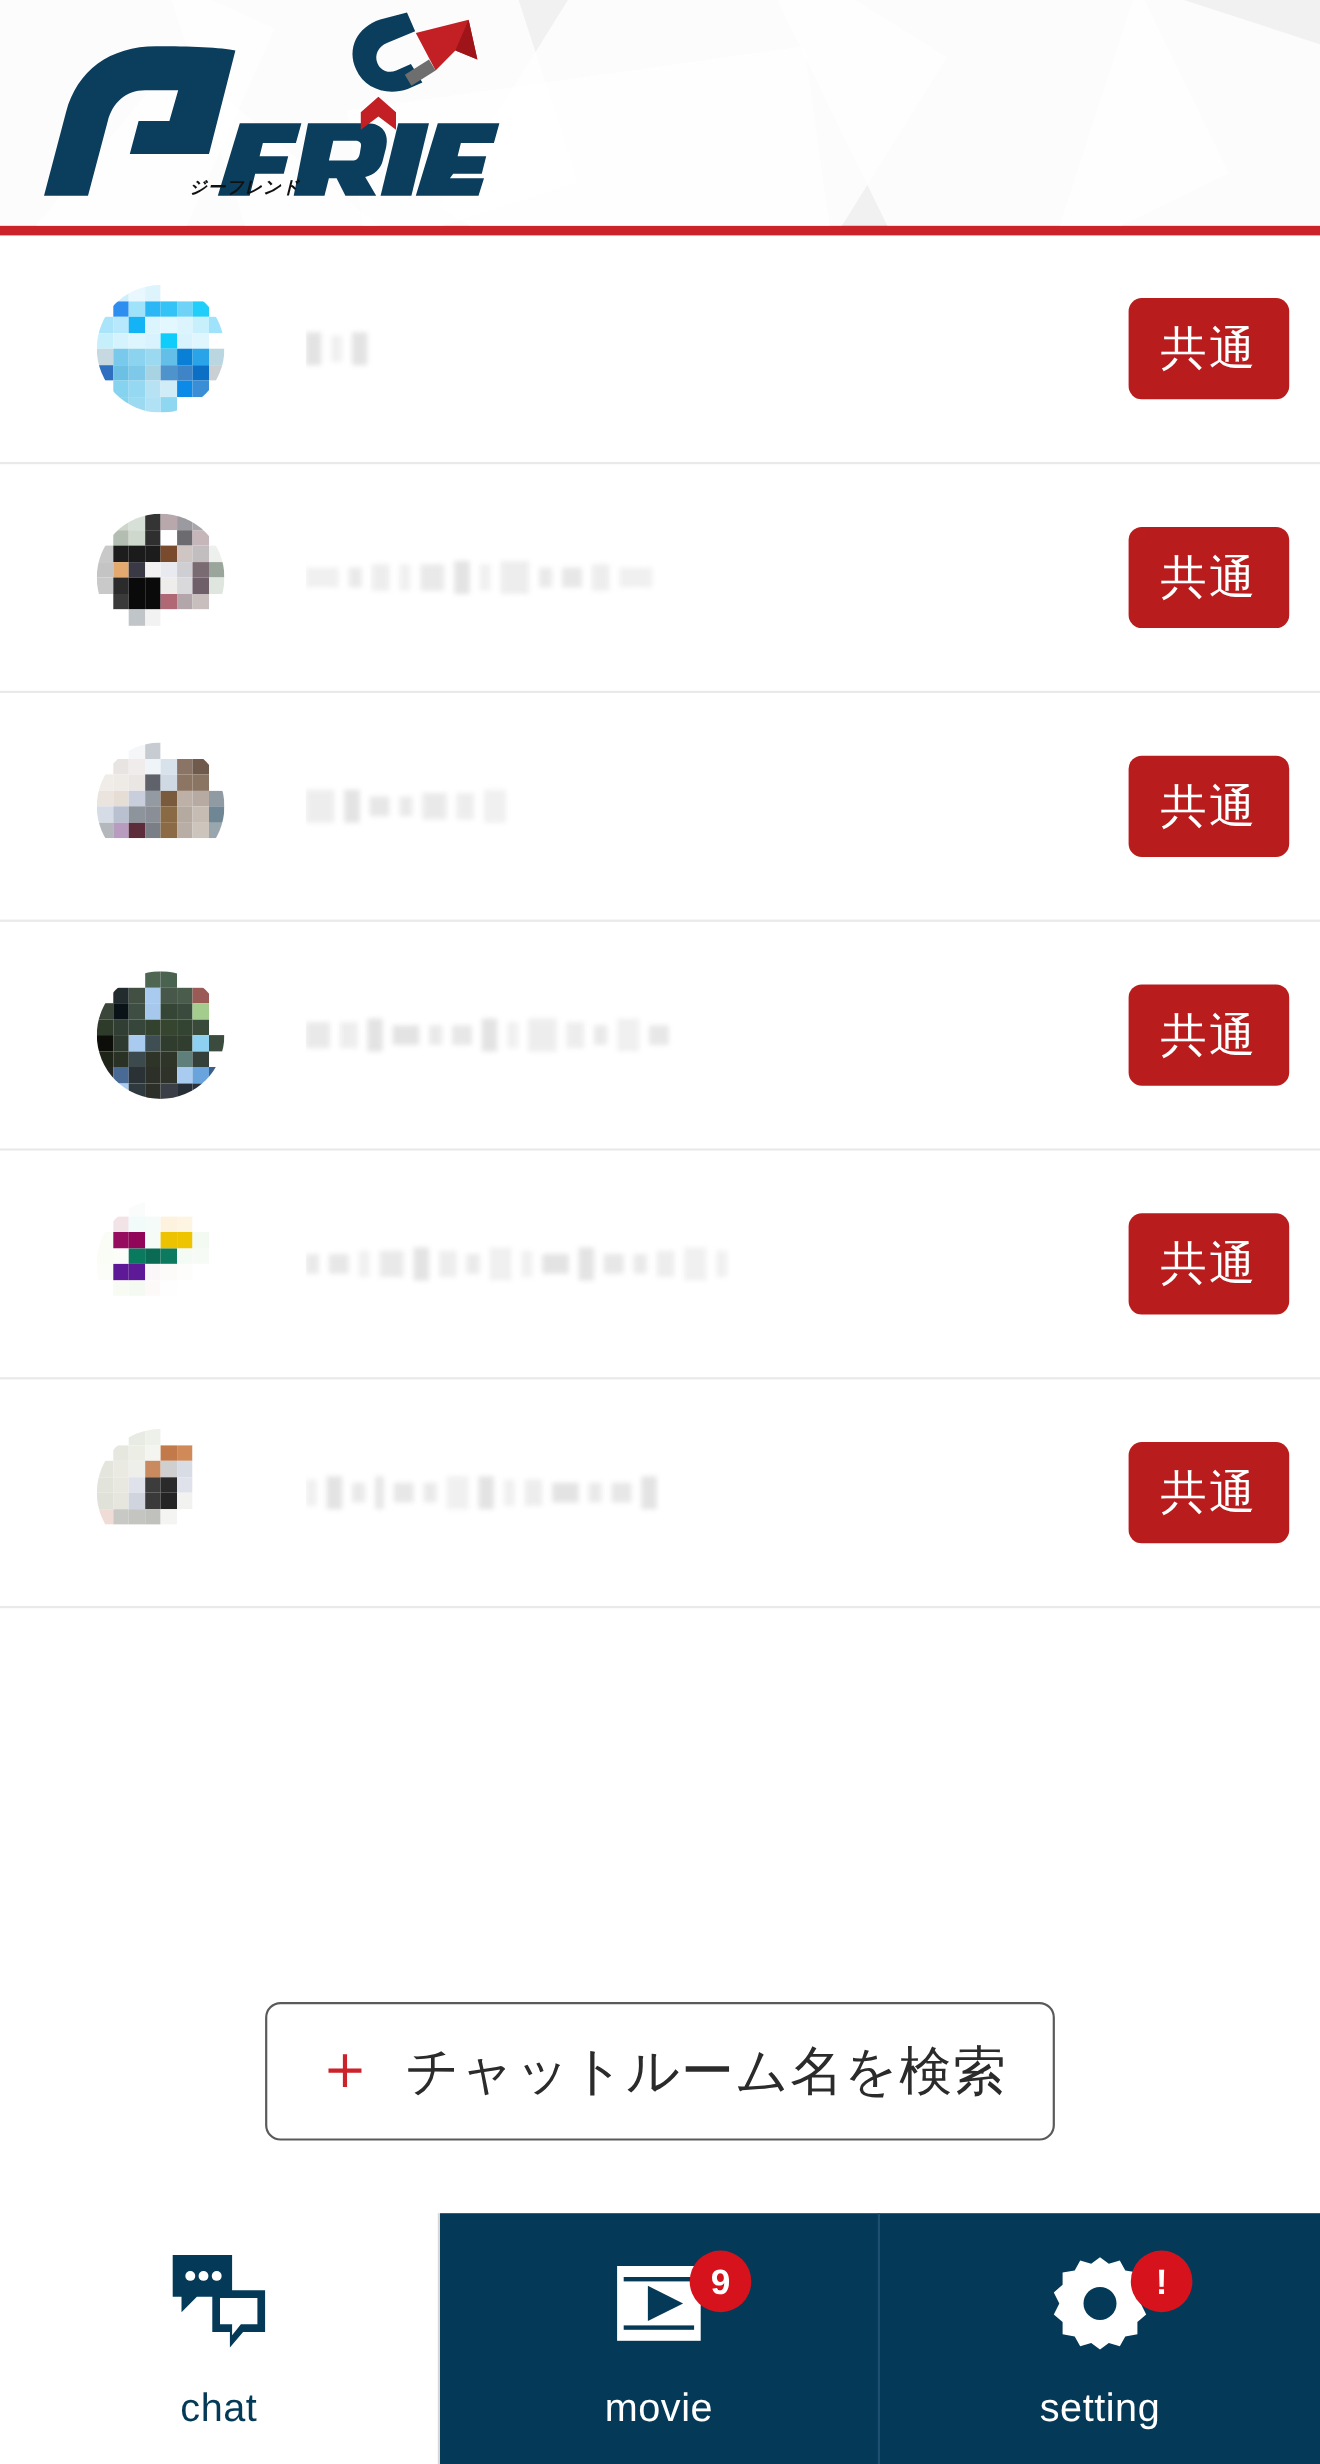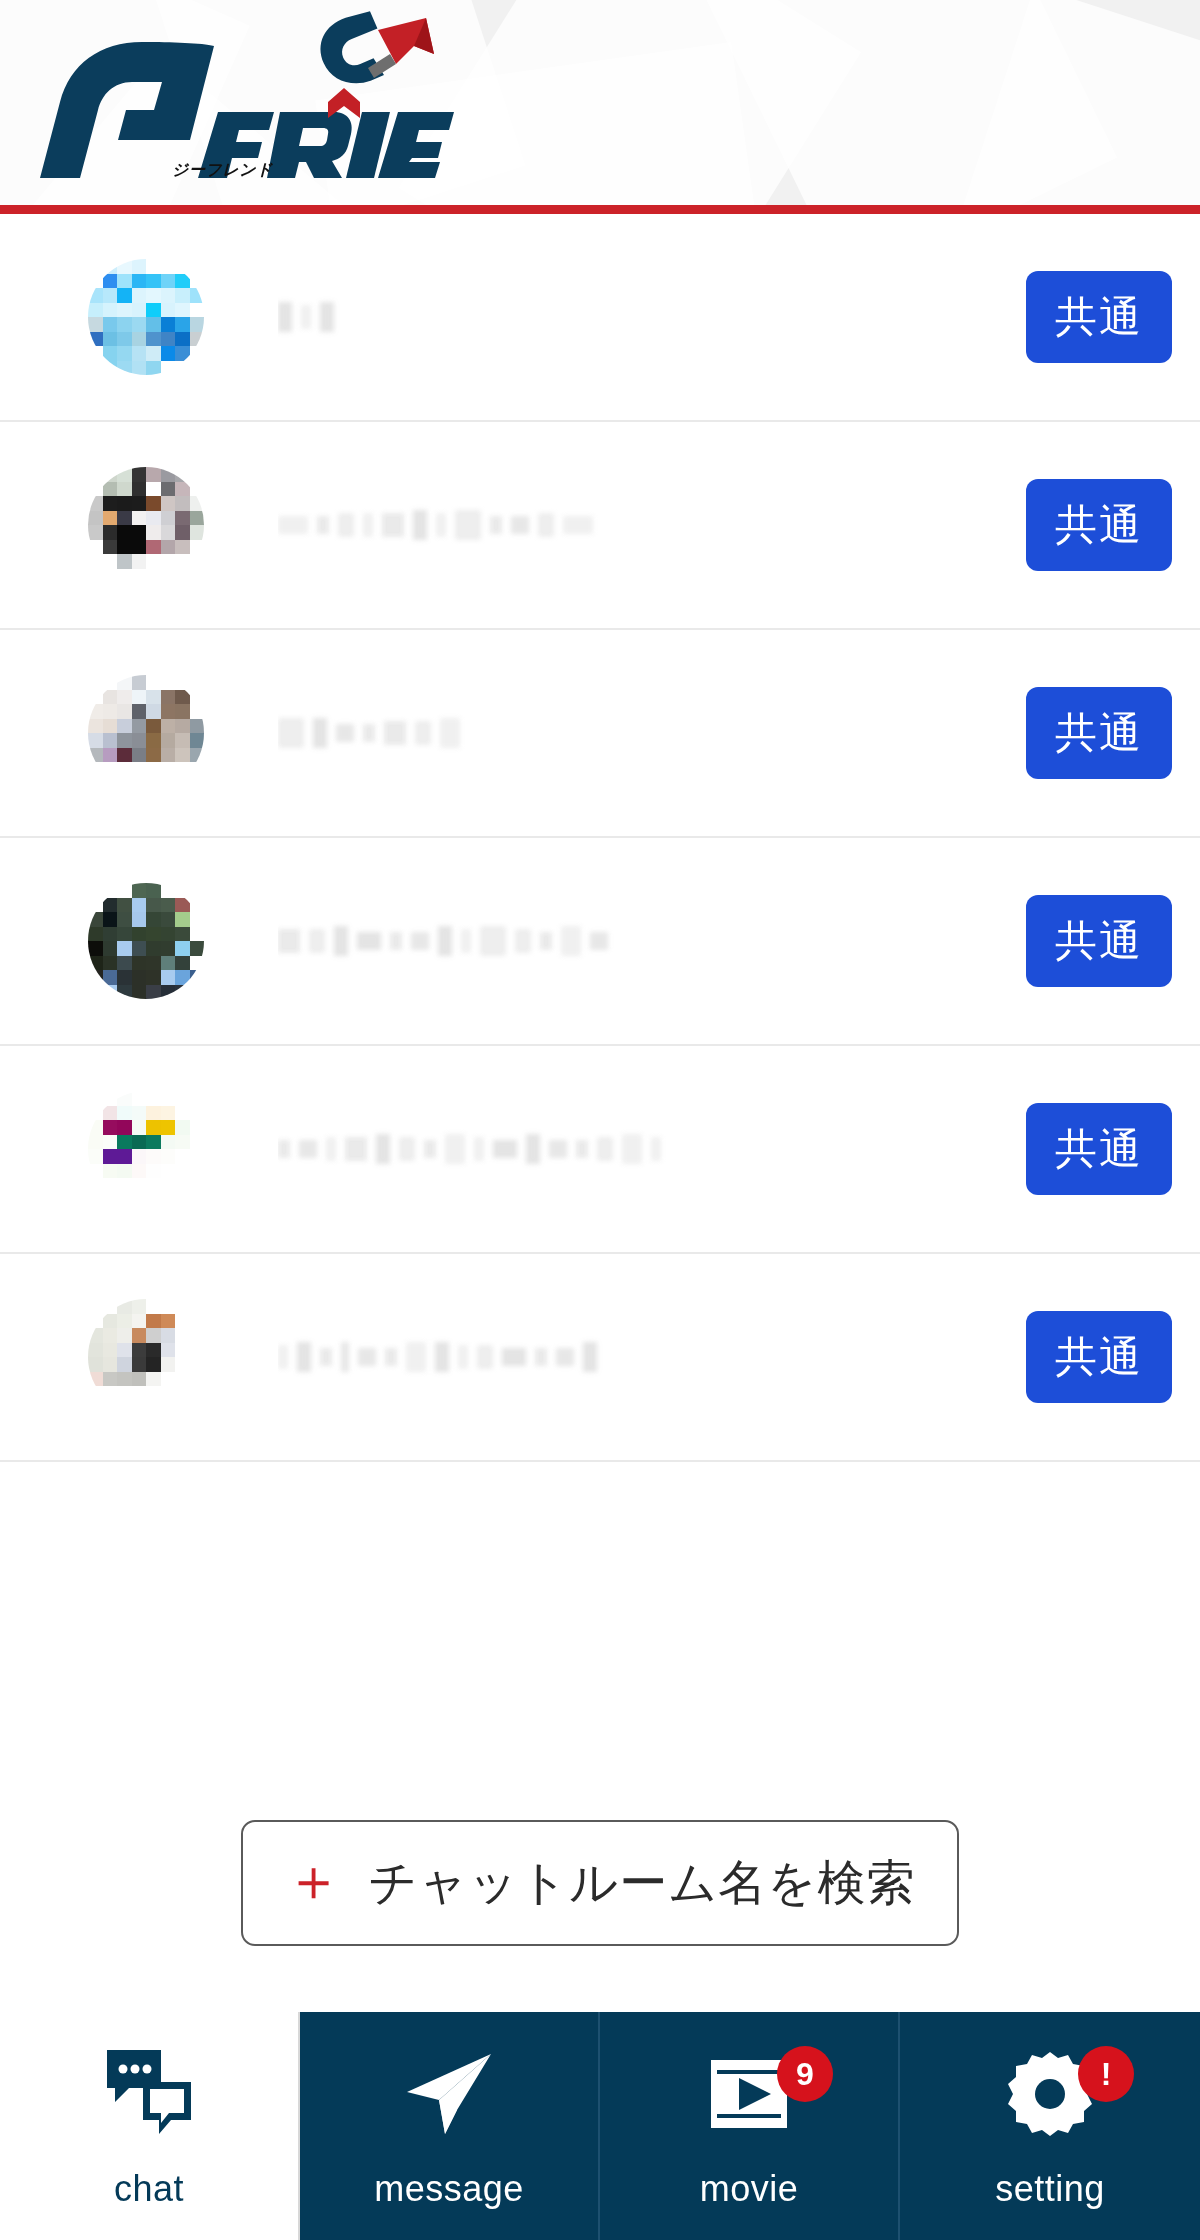--- a/index.html
+++ b/index.html
@@ -155,21 +155,21 @@
   .room-name .blurtext span {
     display: block;
     background: #dcdcdc;
     border-radius: 1px;
   }
 
   .badge-common {
     flex: 0 0 auto;
     min-width: 146px;
     height: 92px;
-    background: #1d4ed8;
+    background: #b91c1c;
     color: #ffffff;
     border-radius: 12px;
     display: flex;
     align-items: center;
     justify-content: center;
     font-size: 42px;
     font-weight: 500;
     letter-spacing: 2px;
     margin-left: 24px;
   }
@@ -847,30 +847,20 @@
       <circle cx="48" cy="25" r="4.5" fill="#ffffff"></circle>
       <path d="M44 38 H92 V76 H72 L60 90 V76 H44 Z" fill="#043a58"></path>
       <path d="M51 45 H85 V69 H70 L62 79 V69 H51 Z" fill="#ffffff"></path>
     </svg>
         </div>
         <div class="nav-label">chat</div>
       </div>
       <div class="nav-item">
         <div class="nav-icon">
           <svg width="100" height="100" viewBox="0 0 100 100">
-      <path d="M92 10 L8 48 L40 56 Z" fill="#ffffff"></path>
-      <path d="M92 10 L40 56 L46 90 L58 66 Z" fill="#ffffff"></path>
-      <path d="M40 56 L46 90 L58 66 Z" fill="#ffffff" opacity="0.85"></path>
-    </svg>
-        </div>
-        <div class="nav-label">message</div>
-      </div>
-      <div class="nav-item">
-        <div class="nav-icon">
-          <svg width="100" height="100" viewBox="0 0 100 100">
       <rect x="12" y="16" width="76" height="68" fill="#ffffff"></rect>
       <rect x="18" y="26" width="64" height="4" fill="#043a58"></rect>
       <rect x="18" y="70" width="64" height="4" fill="#043a58"></rect>
       <path d="M40 34 L72 50 L40 66 Z" fill="#043a58"></path>
     </svg>
         </div>
         <div class="nav-label">movie</div>
         <div class="nav-badge">9</div>
       </div>
       <div class="nav-item">

